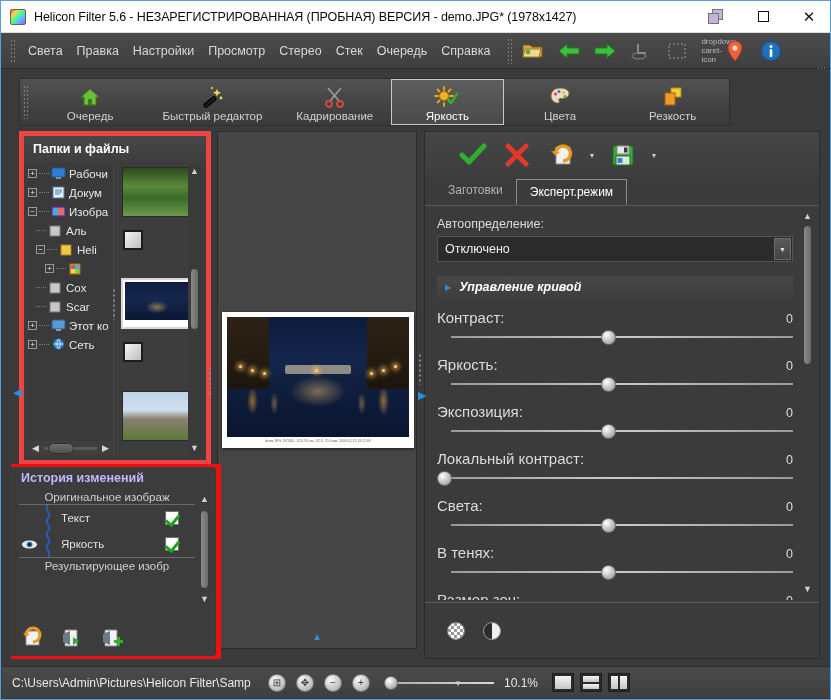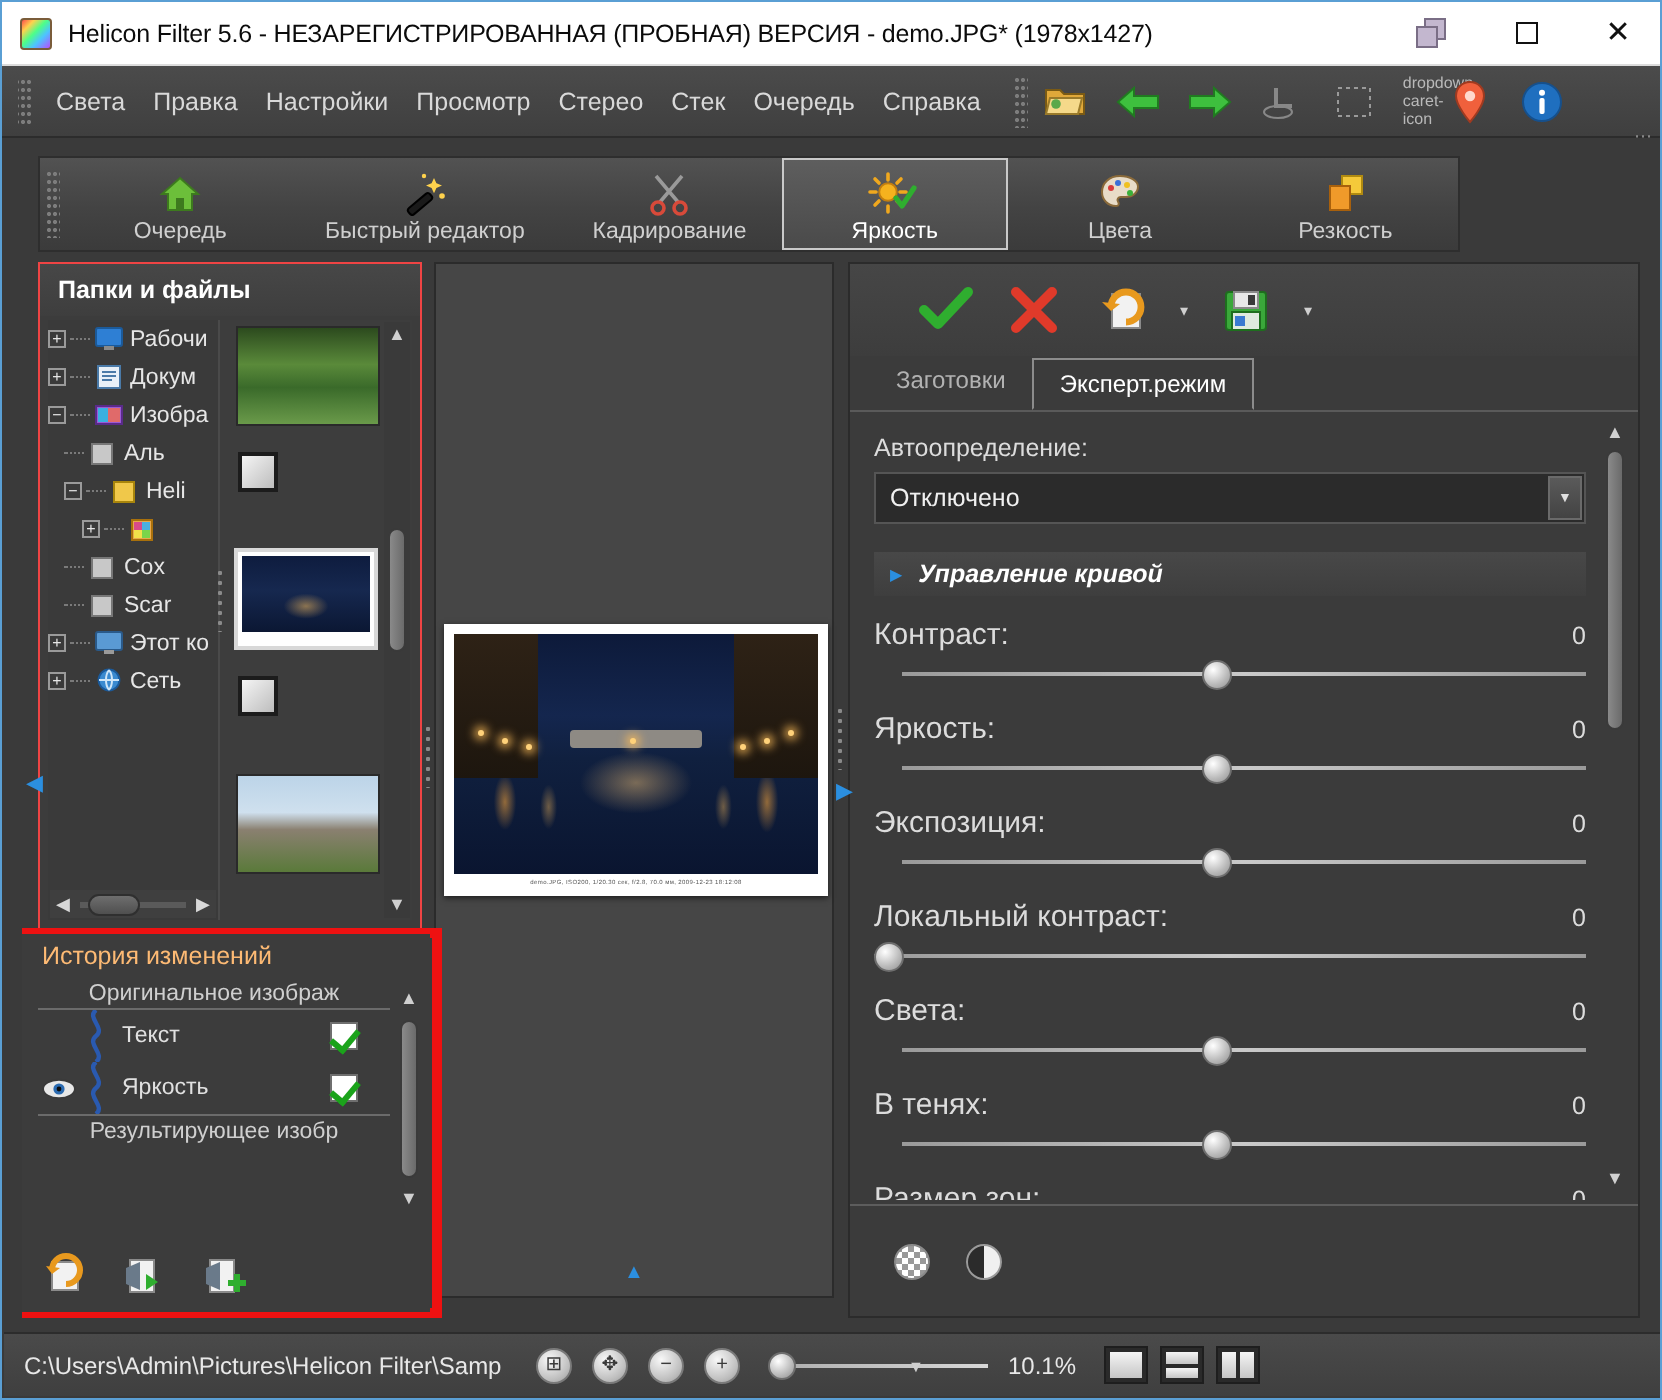--- a/index.html
+++ b/index.html
@@ -102,21 +102,21 @@
   .mode-tab.active {
     border: 1px solid #c9c9c9;
     background: linear-gradient(180deg,#5e5e5e 0%, #4a4a4a 100%);
   }
   .mode-tab.active .mt-label { color: #ffffff; }
   .mt-icon { height: 24px; display: flex; align-items: center; justify-content: center; }
 
   
   .left-panel {
     position: absolute; left: 18px; top: 130px; width: 192px; height: 334px;
-    background: #3c3c3c; border: 1px solid #ef4444;
+    background: #3c3c3c; border: 5px solid #ef4444;
   }
   .panel-head {
     height: 26px; display: flex; align-items: center; padding-left: 9px;
     font-size: 12.5px; font-weight: bold; color: #ffffff;
     background: linear-gradient(180deg,#474747,#3e3e3e);
   }
   .panel-body { position: absolute; left: 4px; top: 28px; right: 4px; bottom: 4px;
     display: flex; }
   .tree {
     width: 86px; background: #3a3a3a; position: relative; overflow: hidden;
@@ -218,21 +218,21 @@
   .history-outline {
     position: absolute; left: 10px; top: 463px; width: 210px; height: 195px;
     border: 5px solid #ee1111;
   }
   .history {
     position: absolute; left: 10px; top: 466px; width: 204px; height: 189px;
     background: #3c3c3c;
   }
   .hist-head {
     height: 22px; display: flex; align-items: center; padding-left: 10px;
-    font-size: 12.5px; font-weight: normal; color: #fdba74;
+    font-size: 12.5px; font-weight: bold; color: #c4b5fd;
   }
   .hist-list { position: absolute; left: 8px; top: 24px; right: 20px; bottom: 48px; }
   .hist-top-label, .hist-bot-label {
     font-size: 11.5px; color: #cfcfcf; text-align: center;
     border-bottom: 1px solid #6b6b6b; padding-bottom: 1px; white-space: nowrap; overflow: hidden;
   }
   .hist-bot-label { border-bottom: none; border-top: 1px solid #6b6b6b; padding-top: 2px; }
   .hist-row {
     height: 26px; display: flex; align-items: center; position: relative;
   }

